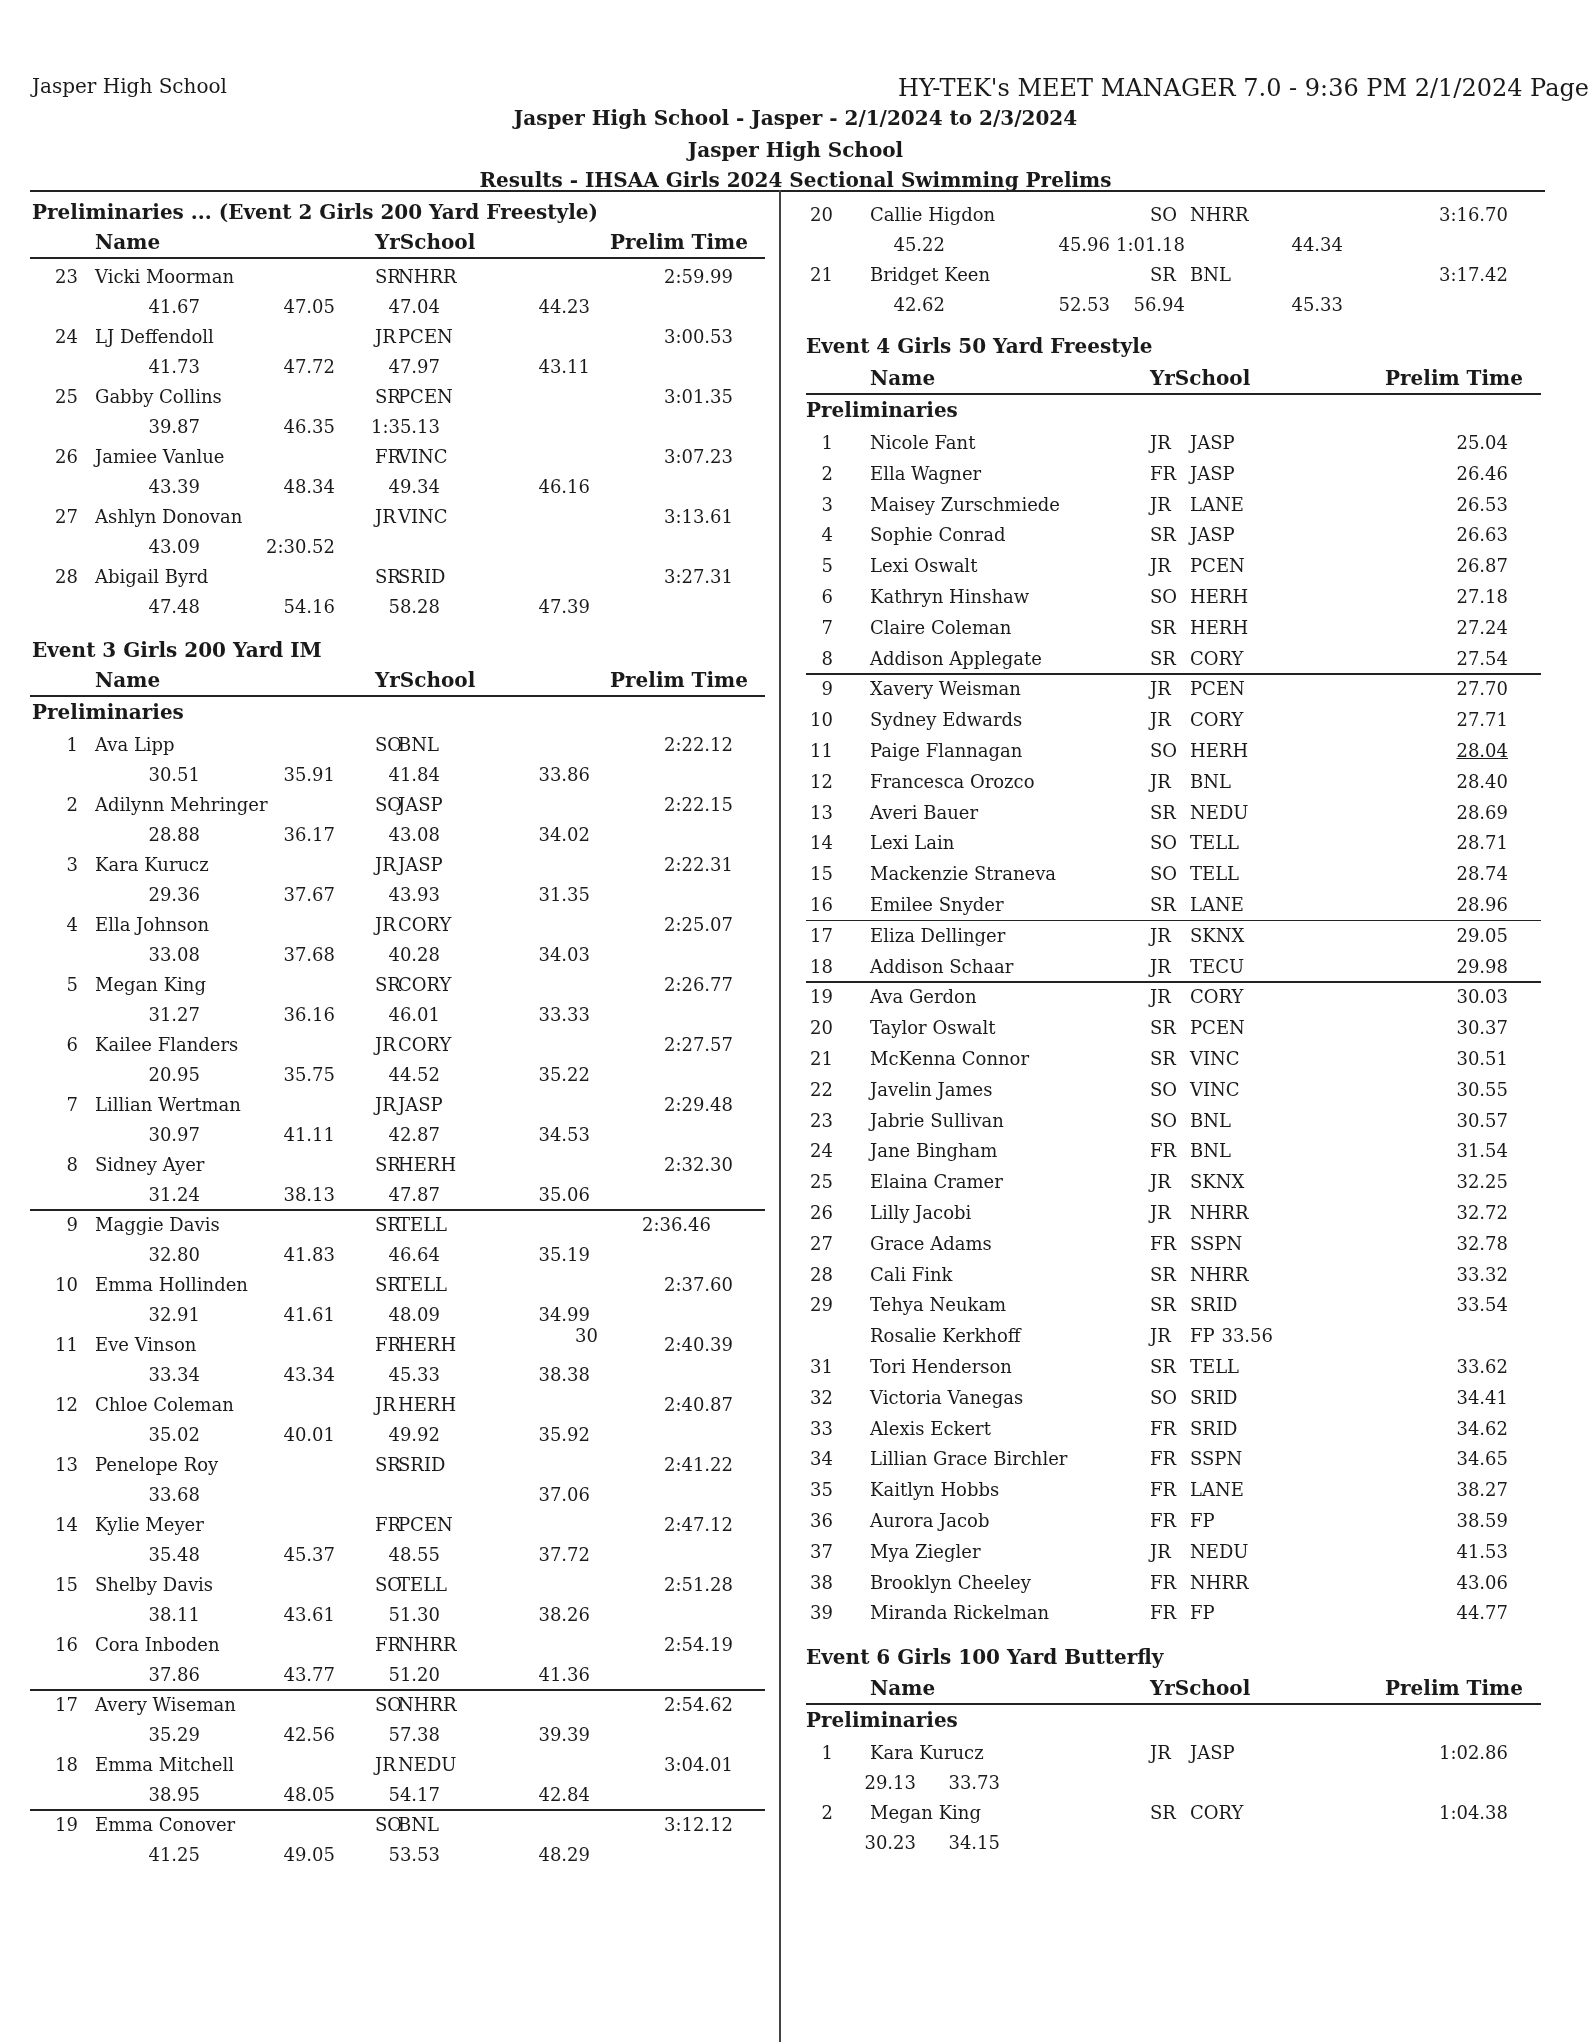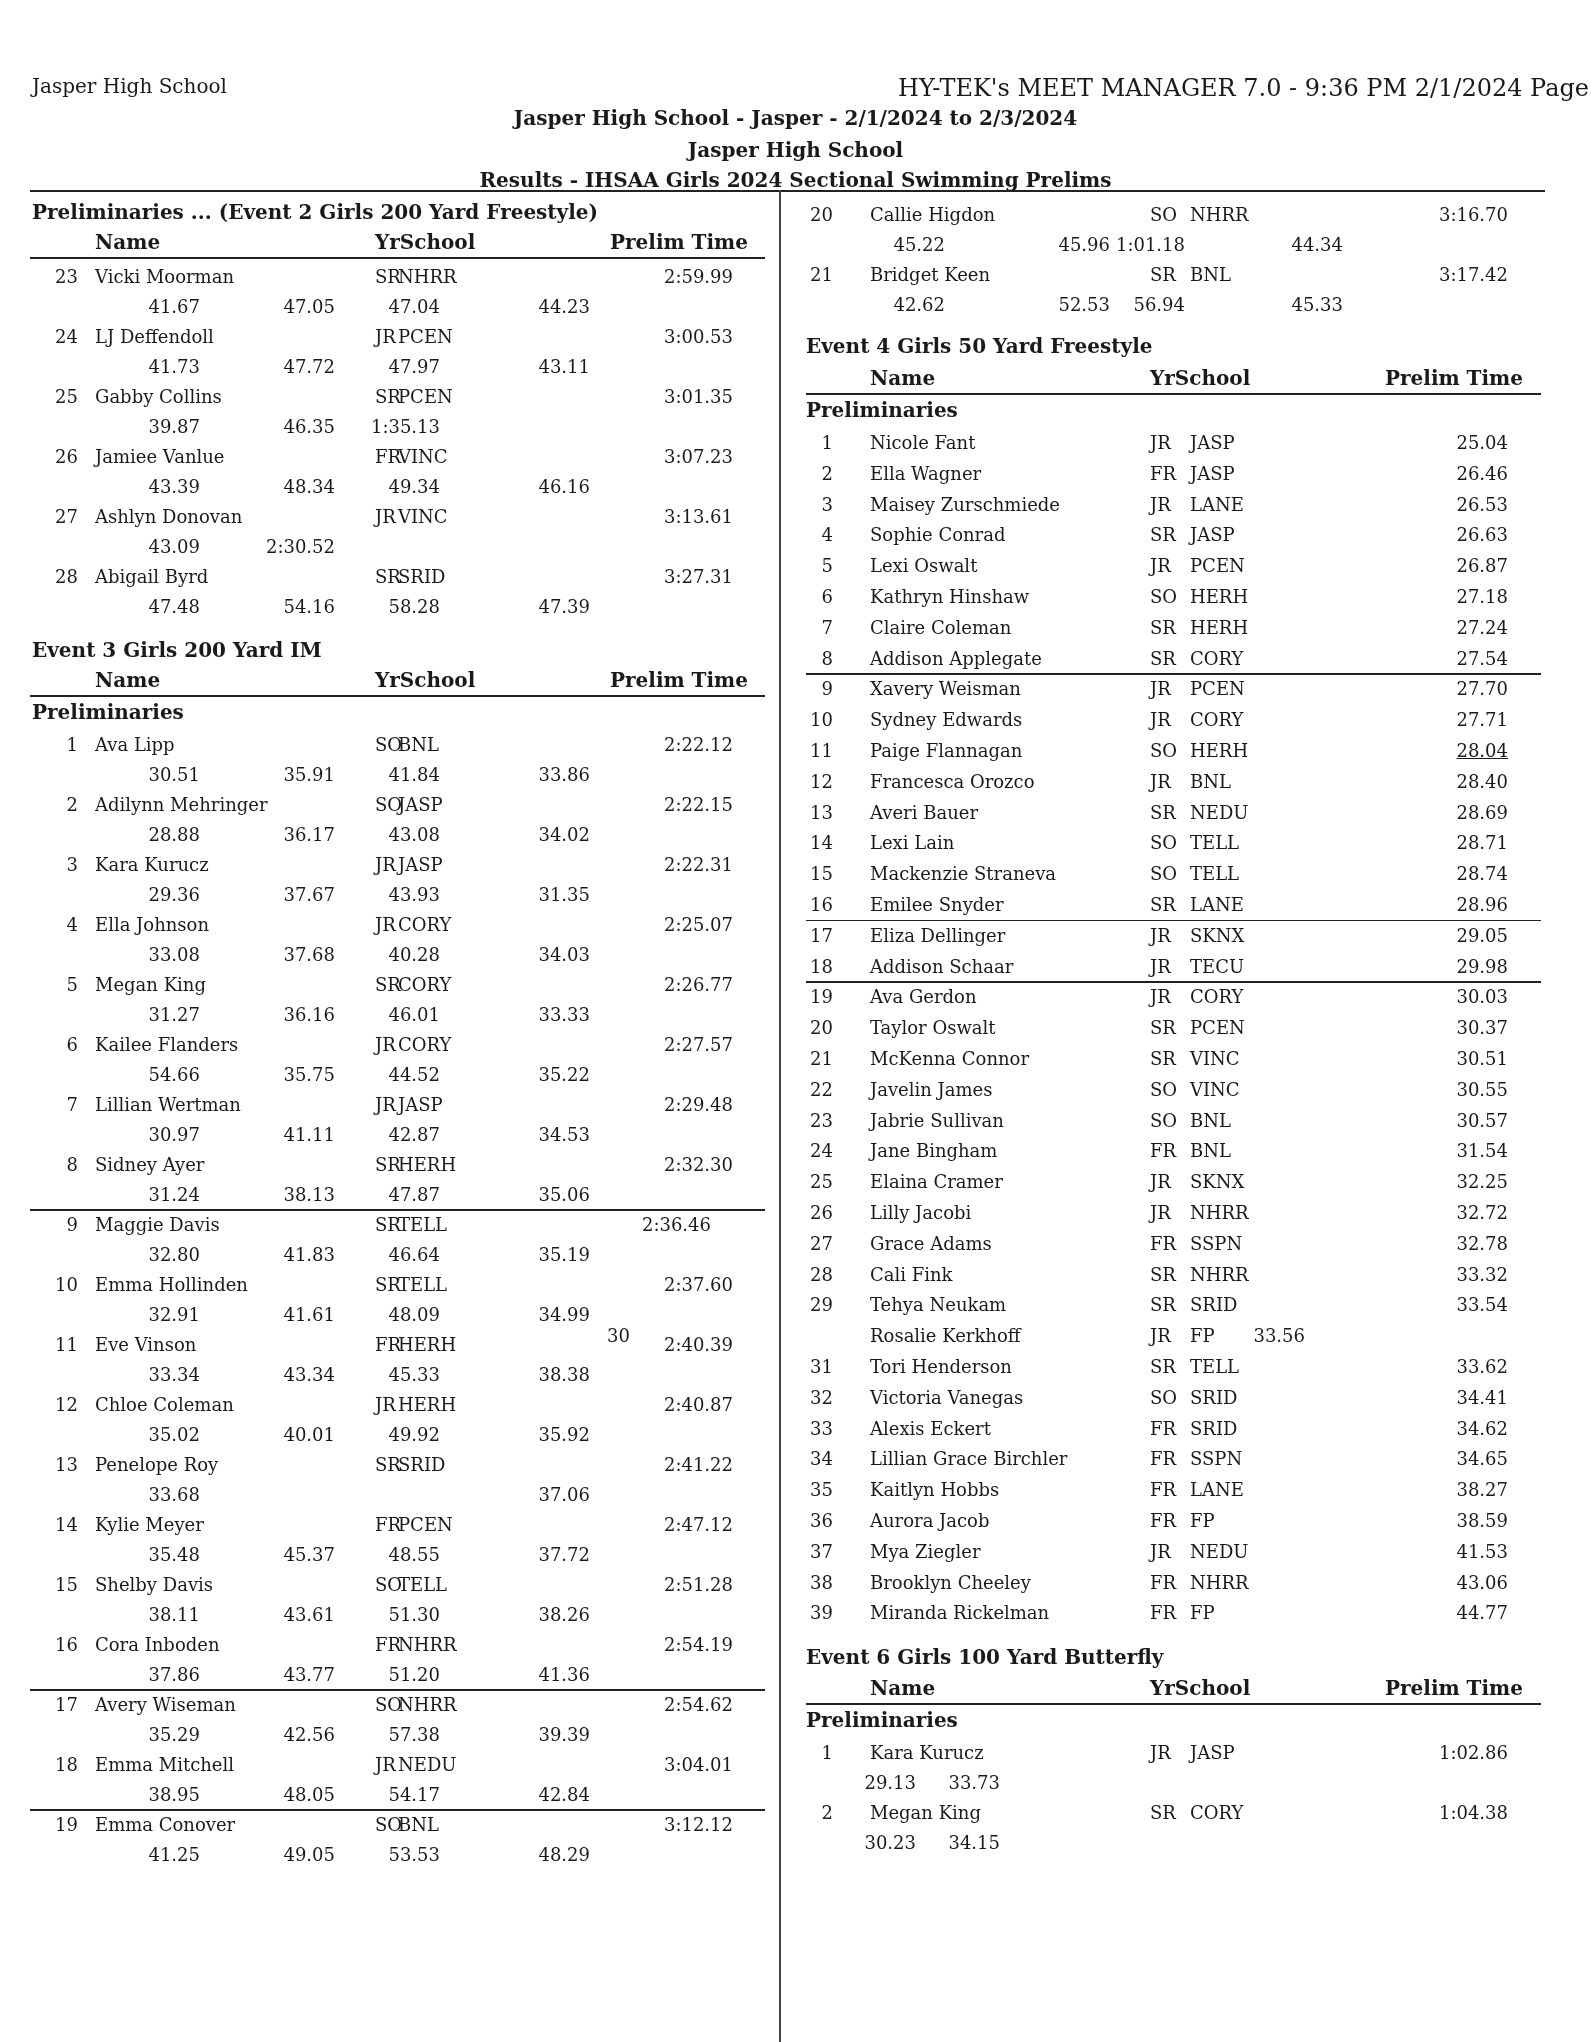--- a/index.html
+++ b/index.html
@@ -188,21 +188,21 @@
       <span class="r" style="right:1001px;">33.33</span>
     </div>
     <div class="row" style="left:0; top:1030px; width:1591px;">
       <span class="r" style="right:1513px;">6</span>
       <span style="left:95px;">Kailee Flanders</span>
       <span style="left:375px;">JR</span>
       <span style="left:398px;">CORY</span>
       <span class="r" style="right:858px;">2:27.57</span>
     </div>
     <div class="row" style="left:0; top:1060px; width:1591px;">
-      <span class="r" style="right:1391px;">54.66</span>
+      <span class="r" style="right:1391px;">20.95</span>
       <span class="r" style="right:1256px;">35.75</span>
       <span class="r" style="right:1151px;">44.52</span>
       <span class="r" style="right:1001px;">35.22</span>
     </div>
     <div class="row" style="left:0; top:1090px; width:1591px;">
       <span class="r" style="right:1513px;">7</span>
       <span style="left:95px;">Lillian Wertman</span>
       <span style="left:375px;">JR</span>
       <span style="left:398px;">JASP</span>
       <span class="r" style="right:858px;">2:29.48</span>
@@ -606,21 +606,21 @@
       <span style="left:1190px;">NHRR</span>
       <span class="r" style="right:83px;">33.32</span>
     </div>
     <div class="row" style="left:0; top:1290.399999999999px; width:1591px;">
       <span class="r" style="right:758px;">29</span>
       <span style="left:870px;">Tehya Neukam</span>
       <span style="left:1150px;">SR</span>
       <span style="left:1190px;">SRID</span>
       <span class="r" style="right:83px;">33.54</span>
     </div>
-    <div class="row" style="left:0; top:1321.199999999999px; width:1356px;padding-left:32px;">
+    <div class="row" style="left:0; top:1321.199999999999px; width:1356px;">
       <span class="r" style="right:758px;">30</span>
       <span style="left:870px;">Rosalie Kerkhoff</span>
       <span style="left:1150px;">JR</span>
       <span style="left:1190px;">FP</span>
       <span class="r" style="right:83px;">33.56</span>
     </div>
     <div class="row" style="left:0; top:1351.9999999999989px; width:1591px;">
       <span class="r" style="right:758px;">31</span>
       <span style="left:870px;">Tori Henderson</span>
       <span style="left:1150px;">SR</span>

